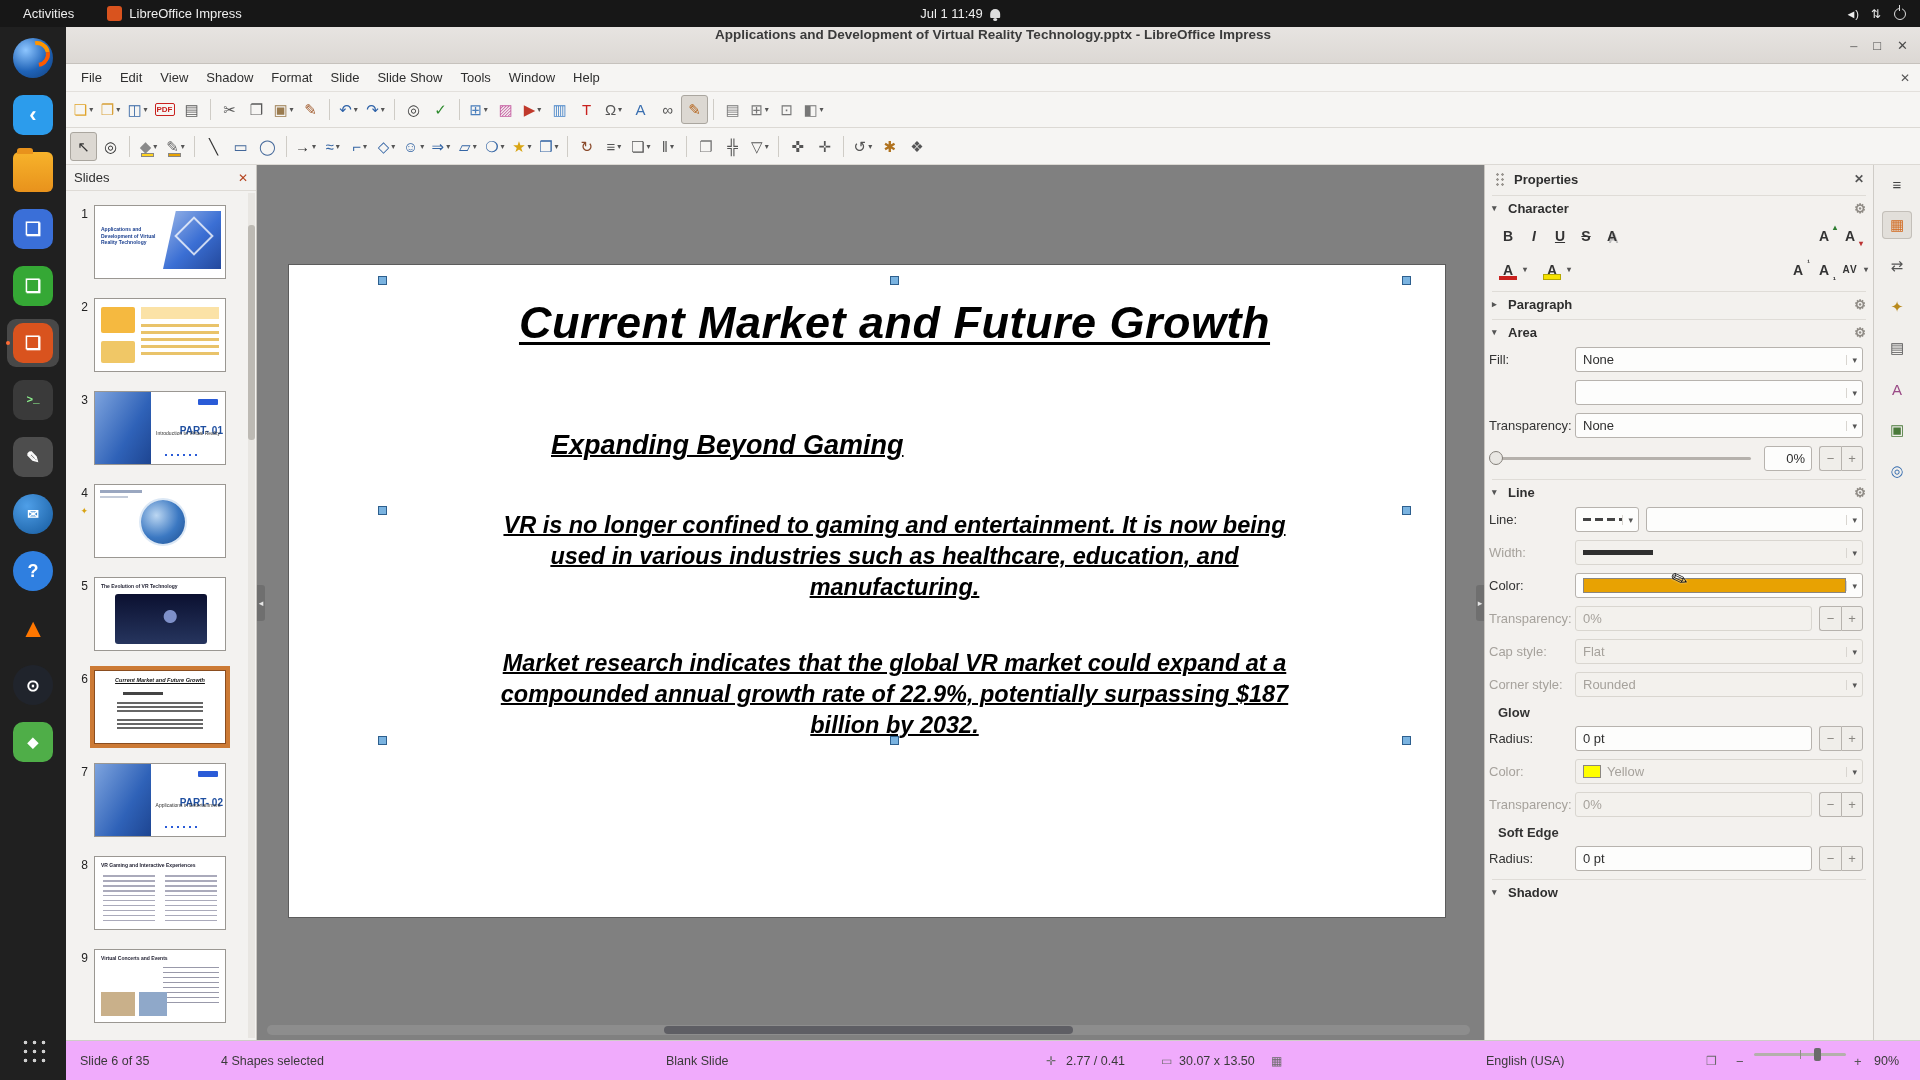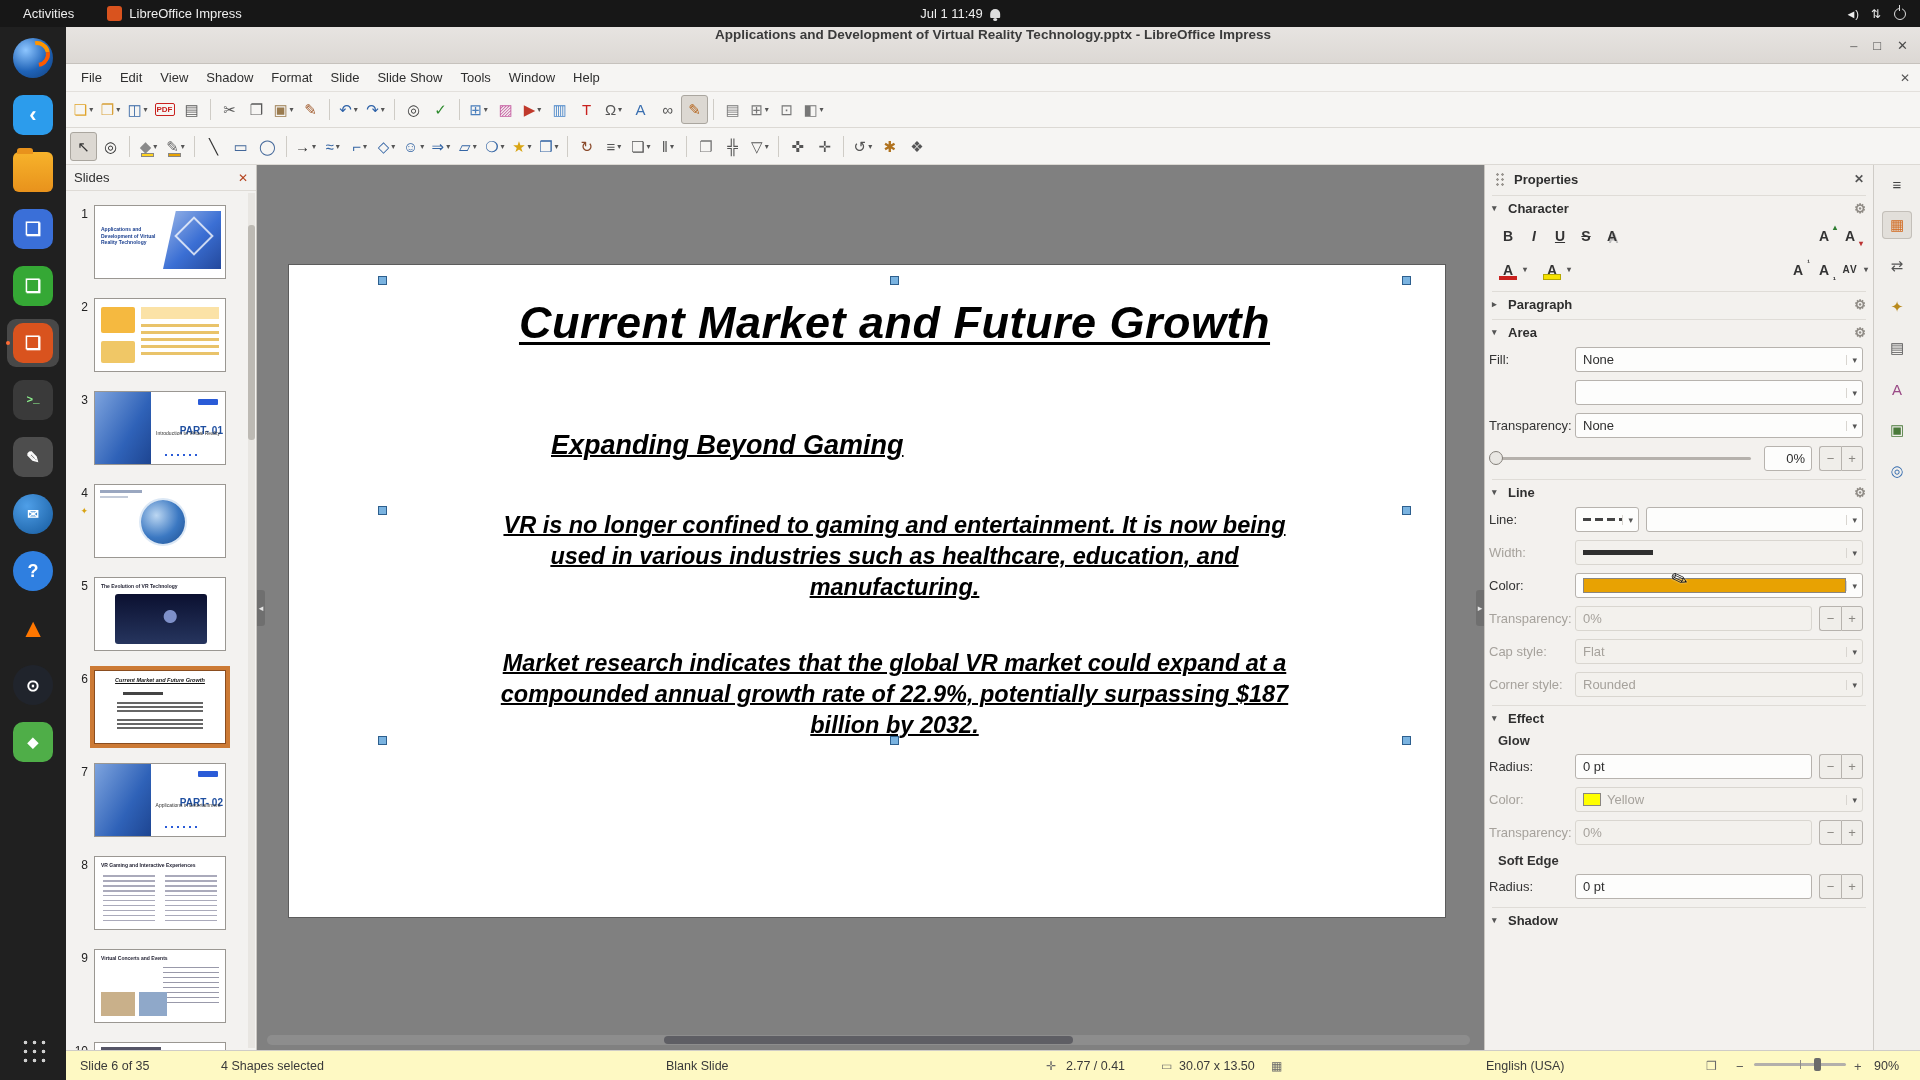--- a/index.html
+++ b/index.html
@@ -193,21 +193,21 @@
 .lcolor{width:96px}
 .cursor-pen{position:absolute;left:182px;top:-6px;font-size:20px;color:#111;transform:rotate(-20deg);text-shadow:0 0 2px #fff;z-index:9}
 .cursor-pen::after{content:"✎"}
 
 
 .tabstrip{width:47px;background:#f1efec;border-left:1px solid #cfccc7;display:flex;flex-direction:column;align-items:center;padding-top:5px;gap:13px}
 .stab{width:30px;height:28px;display:flex;align-items:center;justify-content:center;font-size:15px;border-radius:4px;color:#555}
 .stab.active{background:#e2dfda;box-shadow:inset 0 0 0 1px #c3bfb9}
 
 
-.statusbar{height:30px;background:#fef9c3;border-top:1px solid #cfccc7;position:relative;font-size:12.5px;color:#3a3a3a}
+.statusbar{height:40px;background:#f0abfc;border-top:1px solid #cfccc7;position:relative;font-size:12.5px;color:#3a3a3a}
 .sb{position:absolute;top:50%;transform:translateY(-50%);white-space:nowrap}
 .sb-ico{color:#6a6a6a;font-size:12px}
 .zslider{position:absolute;left:1688px;top:12px;width:92px;height:3px;background:#b3b0ab;border-radius:2px}
 .ztick{position:absolute;left:46px;top:-3px;width:1px;height:9px;background:#8f8c87}
 .zthumb{position:absolute;left:60px;top:-5px;width:7px;height:13px;background:#6b6b6b;border-radius:2px}
 .zbtn{font-size:13px;color:#555}
 </style>
 </head>
 <body>
 
@@ -781,24 +781,20 @@
           </div>
         </div>
         <div class="prow dis">
           <span class="plabel">Corner style:</span>
           <div class="pselect">
             <span>Rounded</span>
             <span class="psel-arrow"></span>
           </div>
         </div>
 
-        <div class="psec">
-          <span class="chev open"></span>
-          <span>Effect</span>
-        </div>
         <div class="pgroup">Glow</div>
         <div class="prow">
           <span class="plabel">Radius:</span>
           <div class="inputbox">0 pt</div>
           <div class="spin">
               <b>−</b>
               <b>+</b>
             </div>
         </div>
         <div class="prow dis">

